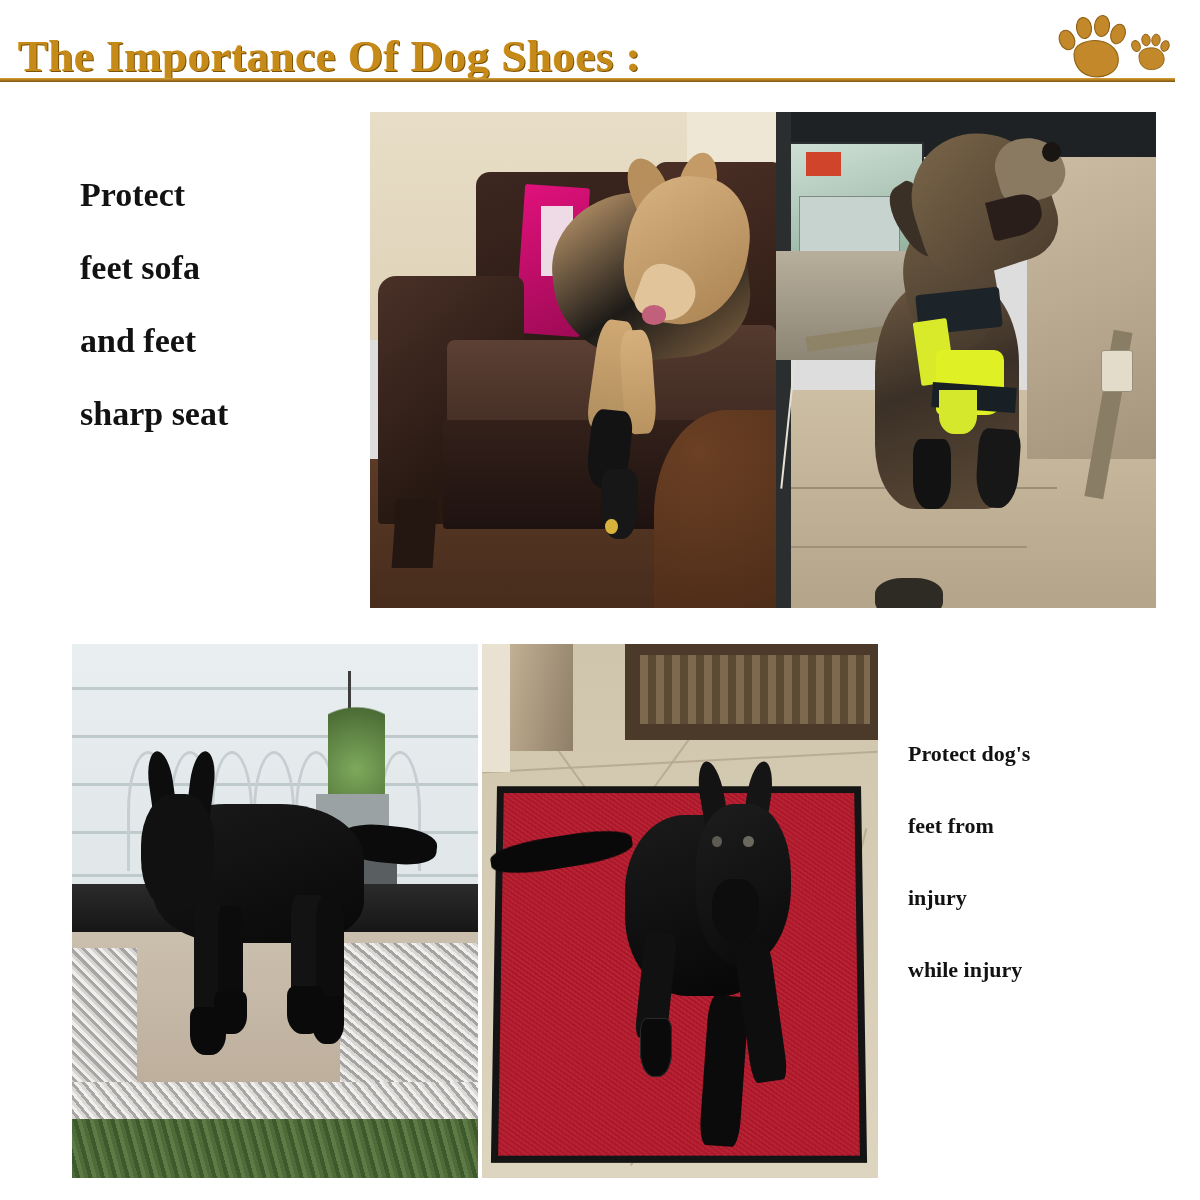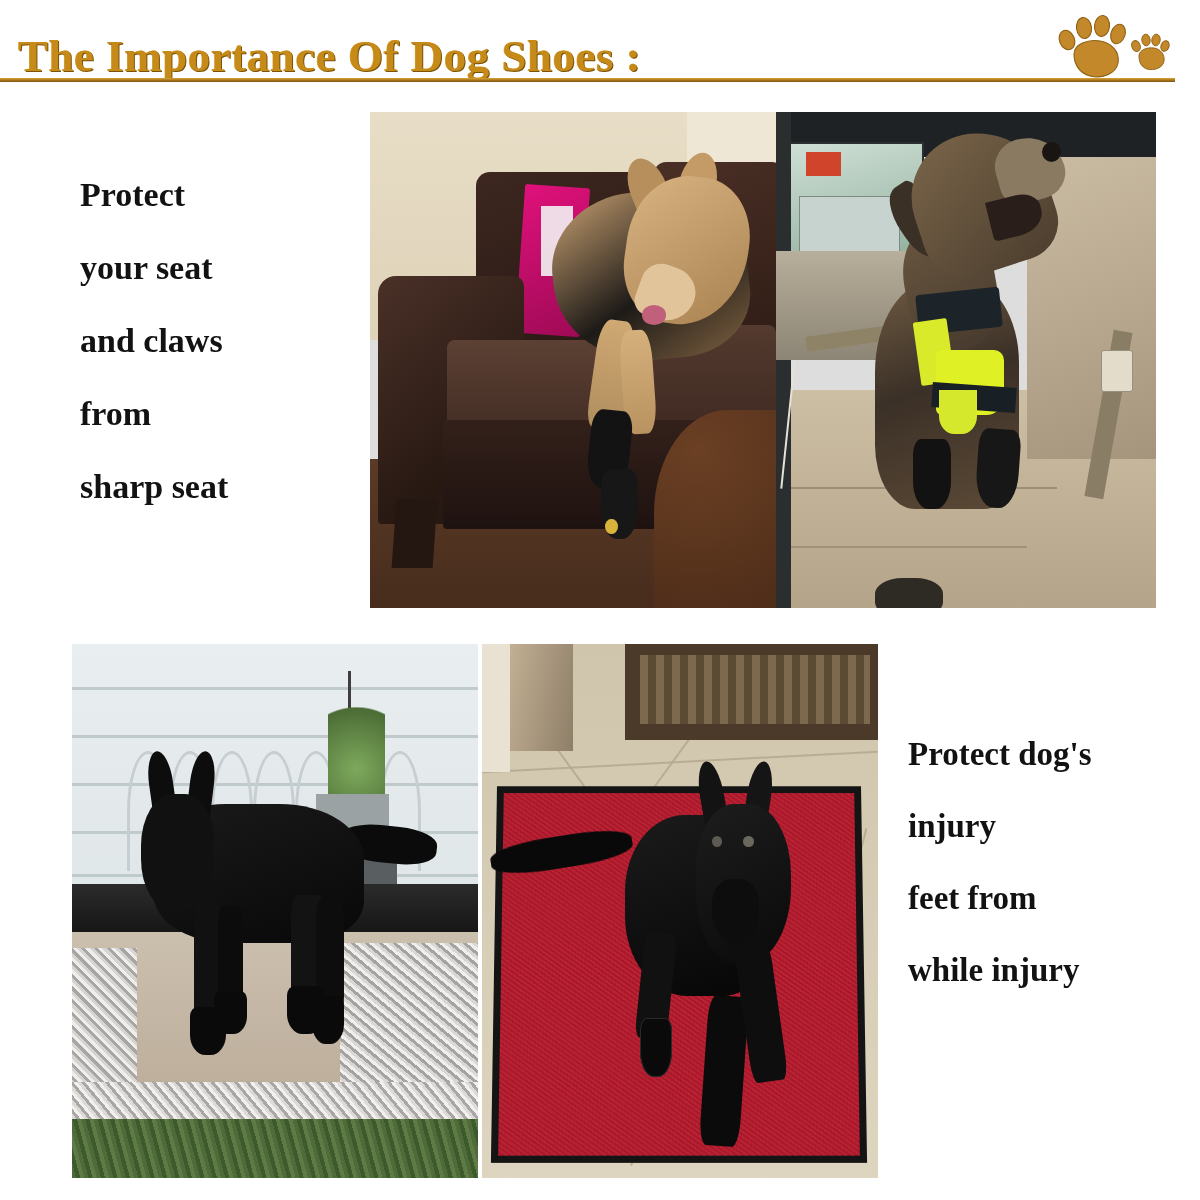--- a/index.html
+++ b/index.html
@@ -43,21 +43,21 @@
     position:absolute;left:908px;top:718px;width:290px;
   }
   .copy-line{
     font-family:"Liberation Serif", serif;
     font-weight:700;
     font-size:34px;
     line-height:73px;
     color:#121212;
     white-space:nowrap;
   }
-  .copy-right .copy-line{font-size:33px;line-height:72px;}
+  .copy-right .copy-line{font-size:22px;line-height:72px;}
 
   
   .photo{
     position:absolute;
     overflow:hidden;
     background:#ddd;
   }
   .ph-sofa{left:370px;top:112px;width:406px;height:496px;}
   .ph-car {left:776px;top:112px;width:380px;height:496px;}
   .ph-yard{left:72px;top:644px;width:406px;height:534px;}
@@ -303,30 +303,29 @@
           <path d="M107 50 C107 44, 115 41, 122 42 C129 43, 133 49, 132 55 C131 62, 122 65, 115 63 C109 61, 107 56, 107 50 Z"></path>
         </g>
       </svg>
     </div>
 
     <div class="header-rule"></div>
   </div>
 
   <div class="copy-left">
     <div class="copy-line">Protect</div>
-    <div class="copy-line">your seat</div>
-    <div class="copy-line">and claws</div>
-    <div class="copy-line">from</div>
+    <div class="copy-line">feet sofa</div>
+    <div class="copy-line">and feet</div>
     <div class="copy-line">sharp seat</div>
   </div>
 
   <div class="copy-right">
     <div class="copy-line">Protect dog's</div>
+    <div class="copy-line">feet from</div>
     <div class="copy-line">injury</div>
-    <div class="copy-line">feet from</div>
     <div class="copy-line">while injury</div>
   </div>
 
   <div class="photo ph-sofa">
     <div class="scene">
       <div class="s1-wall"></div>
       <div class="s1-wall-r"></div>
       <div class="s1-floor"></div>
       <div class="s1-back"></div>
       <div class="s1-back2"></div>

